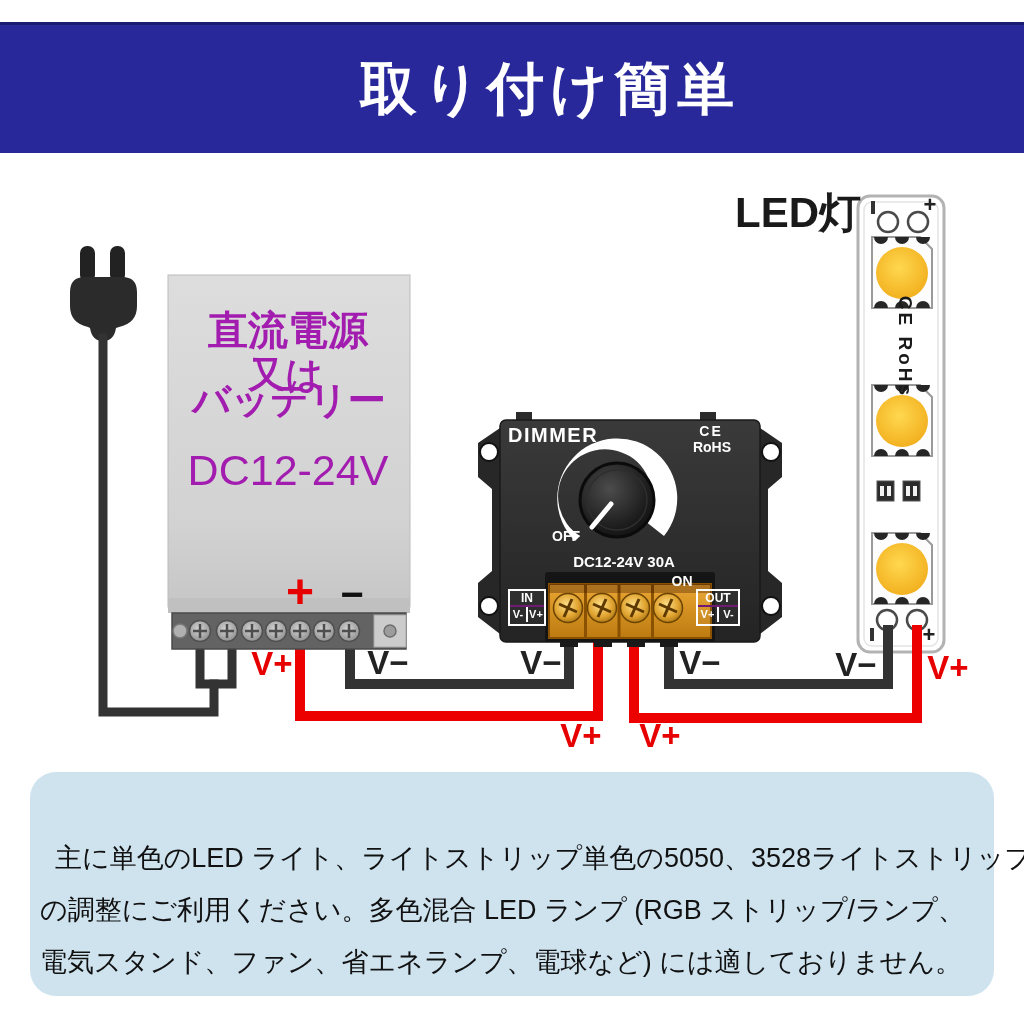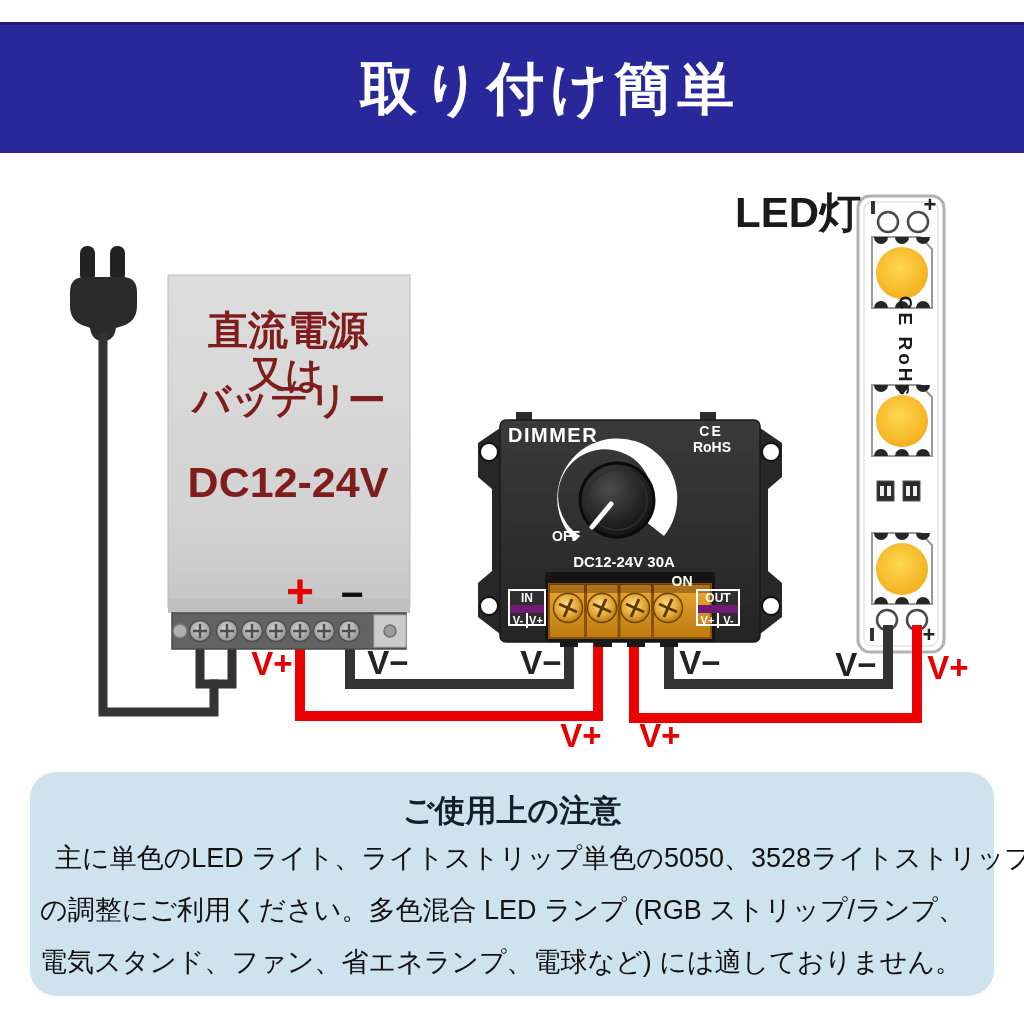--- a/index.html
+++ b/index.html
@@ -15,25 +15,25 @@
     background:#28289a;border-top:3px solid #1b1b72;
     display:flex;align-items:center;justify-content:center;padding-left:38px;
   }
   #banner .title{color:#fff;font-size:57px;font-weight:bold;letter-spacing:6px;}
   
   #diagram{position:absolute;left:0;top:0;width:1024px;height:1024px;}
   
   .vlabel{font-size:33px;font-weight:600;color:#222;}
   .vlabel.red{color:#e60000;}
   
-  .psu-t{color:#7f1d1d;font-weight:600;text-align:center;}
+  .psu-t{color:#a21caf;font-weight:600;text-align:center;}
   
   .dim-t{color:#fff;}
   .termbox{position:absolute;border:2px solid #fff;color:#fff;font-weight:bold;text-align:center;background:rgba(255,255,255,0.03);}
-  .termbox .top{font-size:12px;line-height:14px;border-bottom:8px solid #701a75;}
+  .termbox .top{font-size:12px;line-height:14px;border-bottom:2px solid #701a75;}
   .termbox .row{display:flex;}
   .termbox .cell{flex:1;font-size:11px;line-height:15px;}
   .termbox .cell + .cell{border-left:2px solid #fff;}
   
   .cert-vert{transform:translate(-50%,-50%) rotate(90deg);font-size:19px;font-weight:600;color:#1a1a1a;letter-spacing:3px;}
   
   #notice{
     position:absolute;left:30px;top:772px;width:964px;height:224px;
     background:#cfe3ef;border-radius:26px;
   }
@@ -236,21 +236,21 @@
           <circle r="14.5" fill="url(#goldG)" stroke="#6b4302" stroke-width="1.5"></circle>
           <path d="M-9 -4 L9 4 M-4 9 L4 -9" stroke="#5e3a02" stroke-width="3"></path>
         </g>
     </g>
   </g>
 </svg>
 
 <div class="lbl psu-t" style="left:288px;top:330px;font-size:40px;">直流電源</div>
 <div class="lbl psu-t" style="left:286px;top:374px;font-size:37px;">又は</div>
 <div class="lbl psu-t" style="left:289px;top:400px;font-size:38px;">バッテリー</div>
-<div class="lbl psu-t" style="left:288px;top:482px;font-size:43px;font-weight:700;">DC12-24V</div>
+<div class="lbl psu-t" style="left:288px;top:470px;font-size:43px;font-weight:400;">DC12-24V</div>
 <div class="lbl" style="left:300px;top:592px;font-size:48px;font-weight:700;color:#e60000;">+</div>
 <div class="lbl" style="left:352px;top:594px;font-size:40px;font-weight:900;color:#111;">−</div>
 
 <div class="lbl vlabel red" style="left:272px;top:663px;">V+</div>
 <div class="lbl vlabel" style="left:388px;top:662px;">V−</div>
 <div class="lbl vlabel" style="left:541px;top:662px;">V−</div>
 <div class="lbl vlabel" style="left:700px;top:662px;">V−</div>
 <div class="lbl vlabel" style="left:856px;top:664px;">V−</div>
 <div class="lbl vlabel red" style="left:948px;top:667px;">V+</div>
 <div class="lbl vlabel red" style="left:581px;top:735px;">V+</div>
@@ -277,17 +277,16 @@
     <div class="cell">V-</div>
   </div>
 </div>
 
 <div class="lbl" style="left:798px;top:213px;font-size:42px;font-weight:600;color:#1a1a1a;">LED灯</div>
 <div class="lbl" style="left:930px;top:205px;font-size:22px;font-weight:bold;color:#222;">+</div>
 <div class="lbl" style="left:929px;top:635px;font-size:22px;font-weight:bold;color:#222;">+</div>
 <div class="lbl cert-vert" style="left:905px;top:347px;">CE RoHs</div>
 
 <div id="notice">
-  <div class="ntitle">ご使用上の注意</div>
   <div class="nline" style="top:68px;margin-left:15px;">主に単色のLED ライト、ライトストリップ単色の5050、3528ライトストリップ</div>
   <div class="nline" style="top:120px;">の調整にご利用ください。多色混合 LED ランプ (RGB ストリップ/ランプ、</div>
   <div class="nline" style="top:172px;">電気スタンド、ファン、省エネランプ、電球など) には適しておりません。</div>
 </div>
 
 </body></html>

